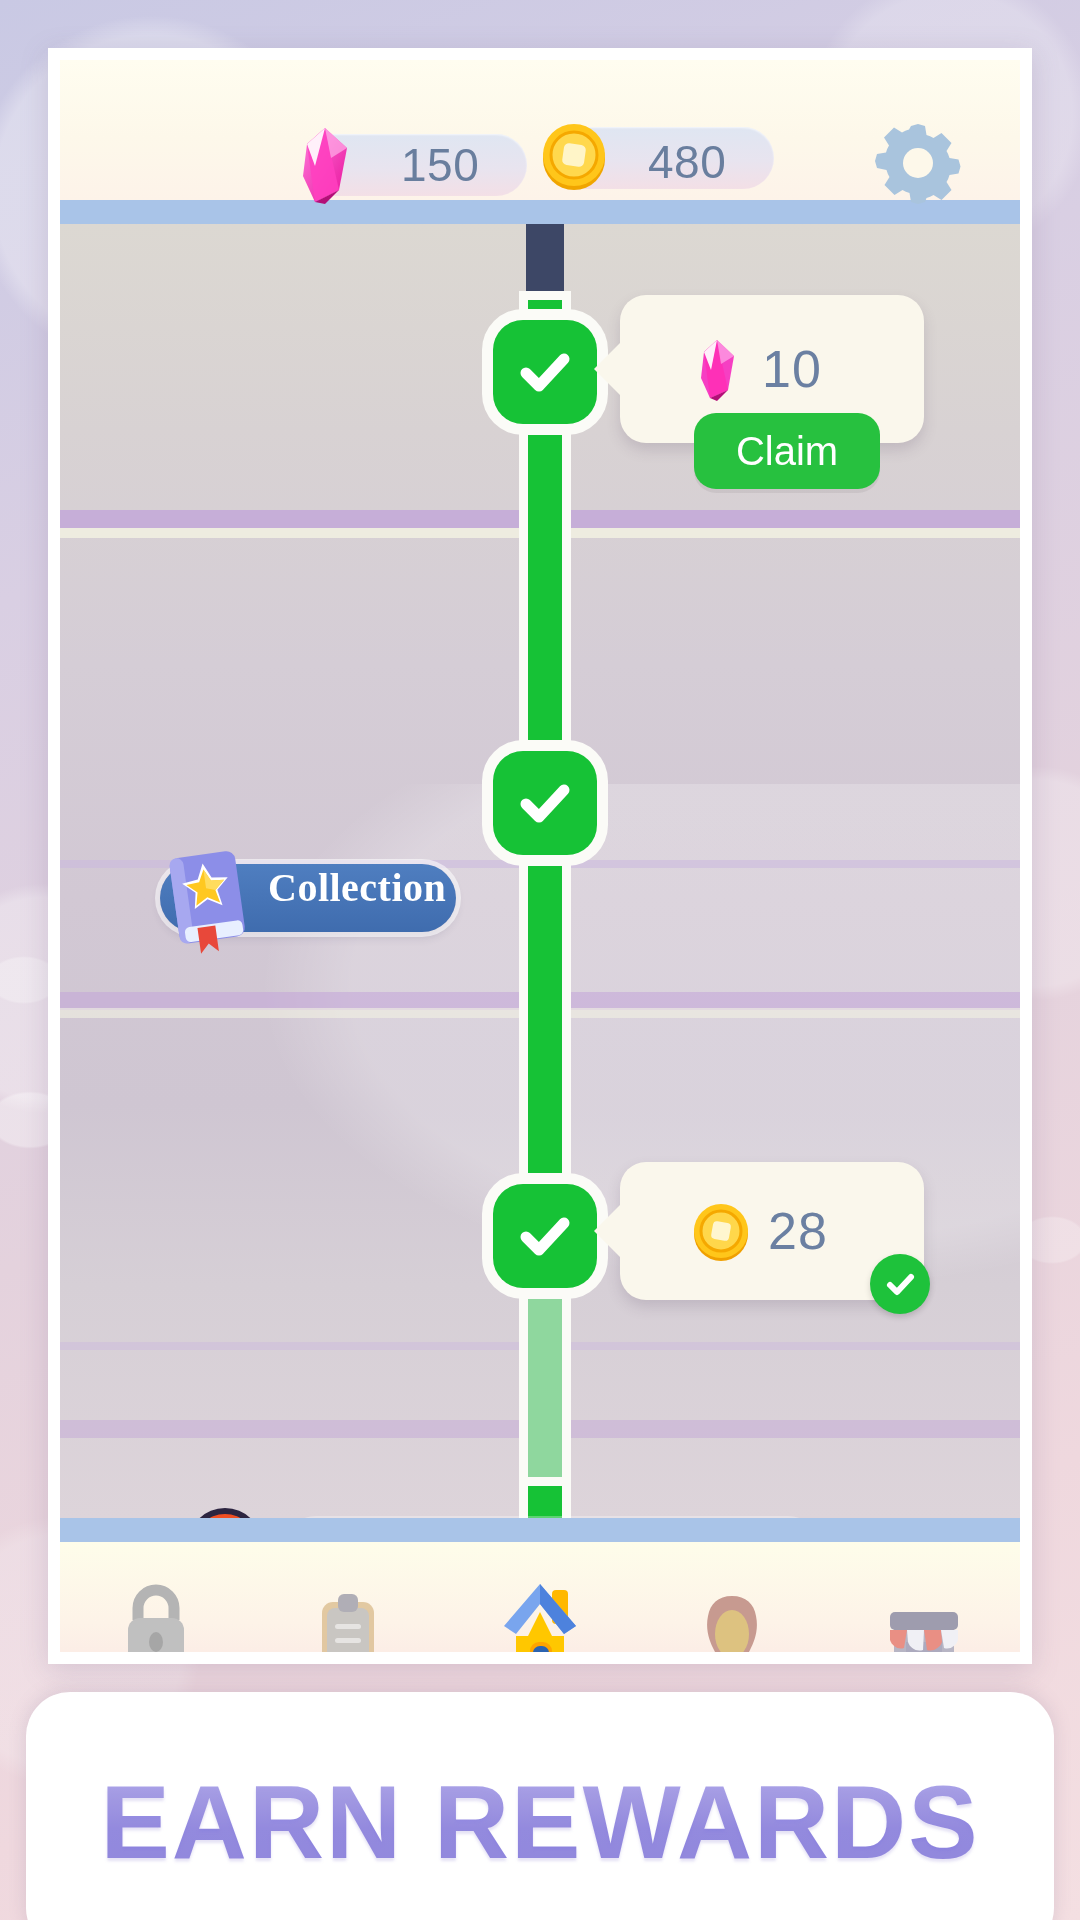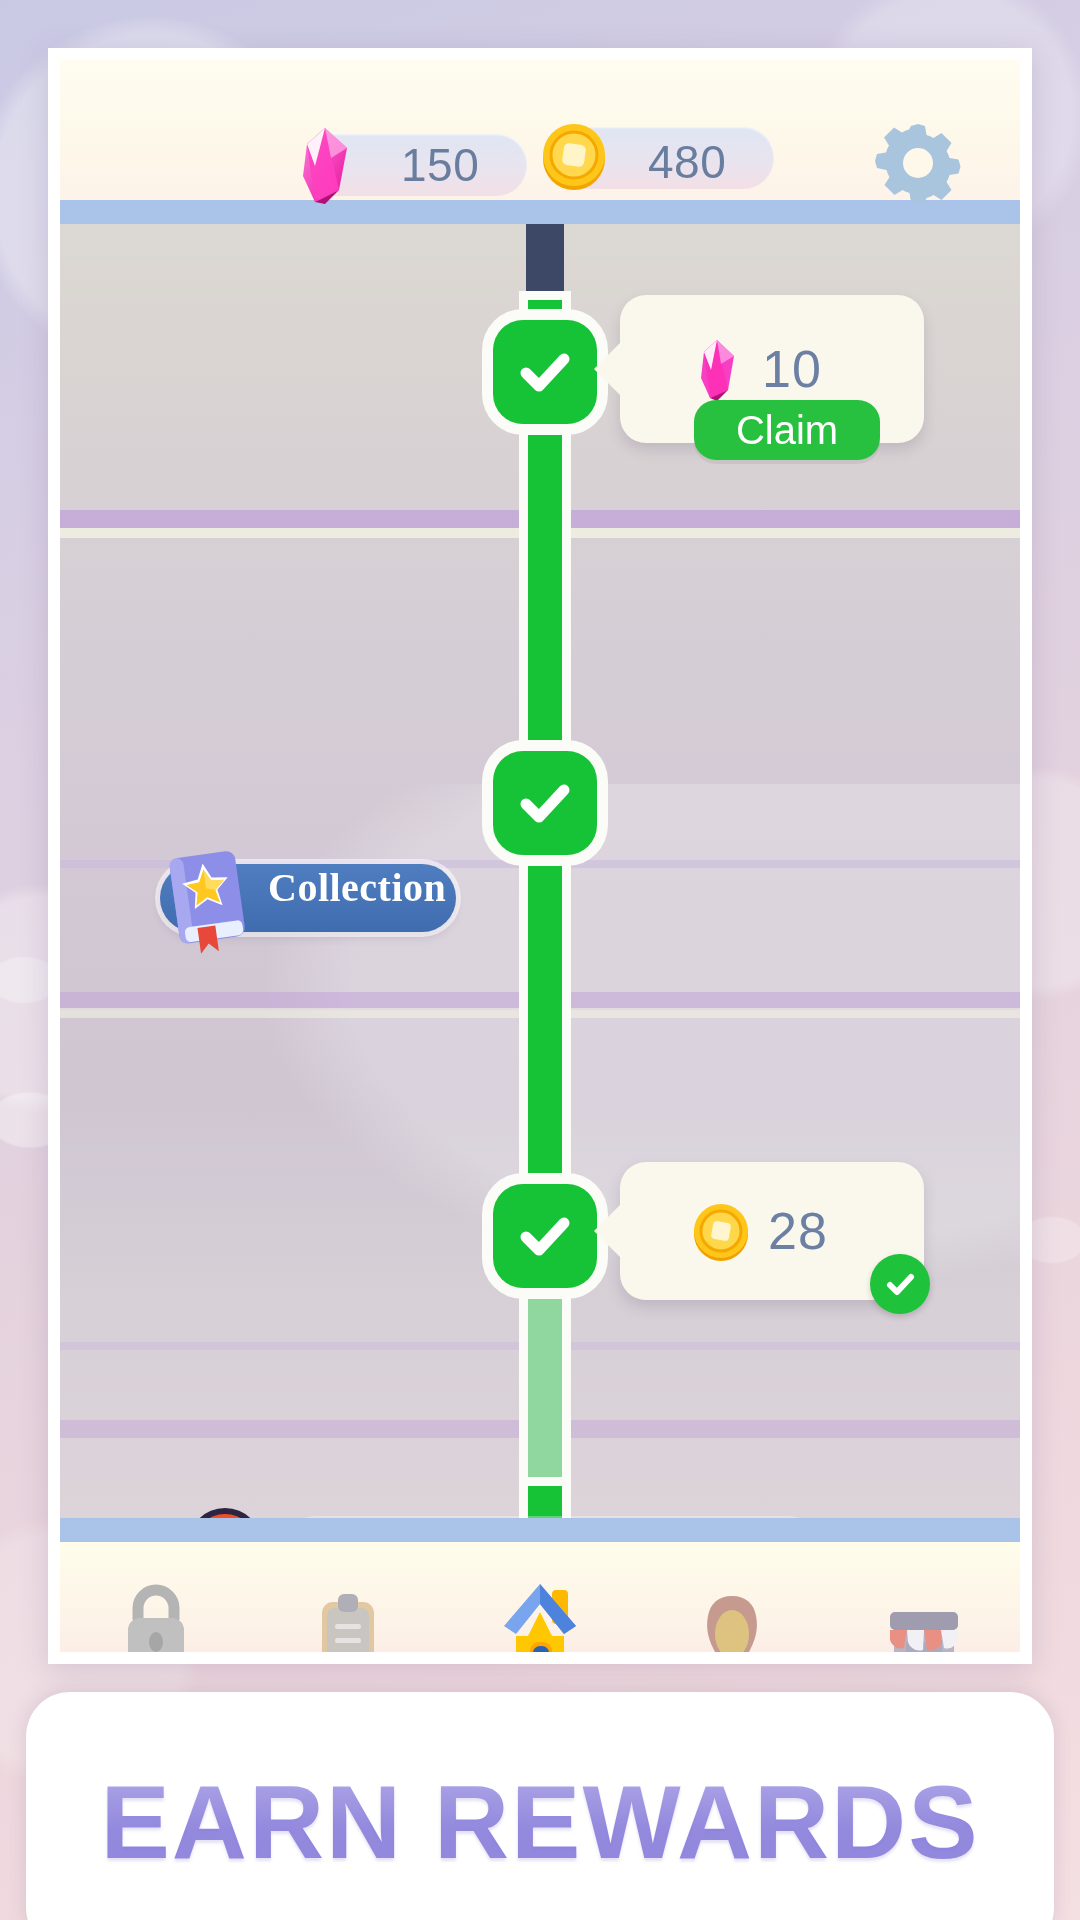--- a/index.html
+++ b/index.html
@@ -246,21 +246,21 @@
       <div class="tip" style="left:560px;top:71px;width:304px;height:148px;padding-left:66px;box-sizing:border-box;">
         <svg class="tip-gem" viewBox="0 0 62 70">
           <polygon points="31,6 48,22 42,56 24,64 15,44 18,18" fill="#f63fc3"></polygon>
           <polygon points="31,6 42,56 24,64 18,18" fill="#ff2fb6" opacity=".9"></polygon>
           <polygon points="31,6 18,18 25,36" fill="#ffffff" opacity=".92"></polygon>
           <polygon points="31,6 48,22 35,30" fill="#ffa9e8" opacity=".7"></polygon>
           <polygon points="24,64 42,56 31,67" fill="#b30f78"></polygon>
         </svg>
         <span class="tip-amt">10</span>
       </div>
-      <div class="claim-btn" style="left:634px;top:176px;width:186px;height:60px;">
+      <div class="claim-btn" style="left:634px;top:189px;width:186px;height:76px;">
         <span>Claim</span>
       </div>
 
 
       <div class="tip" style="left:560px;top:938px;width:304px;height:138px;padding-left:68px;box-sizing:border-box;">
         <svg class="tip-coin" viewBox="0 0 66 66">
           <circle cx="33" cy="36" r="27" fill="#f0a000"></circle>
           <circle cx="33" cy="33" r="27" fill="#ffc61a"></circle>
           <circle cx="33" cy="33" r="20" fill="#ffd74b"></circle>
           <circle cx="33" cy="33" r="20" fill="none" stroke="#f5a800" stroke-width="3"></circle>

